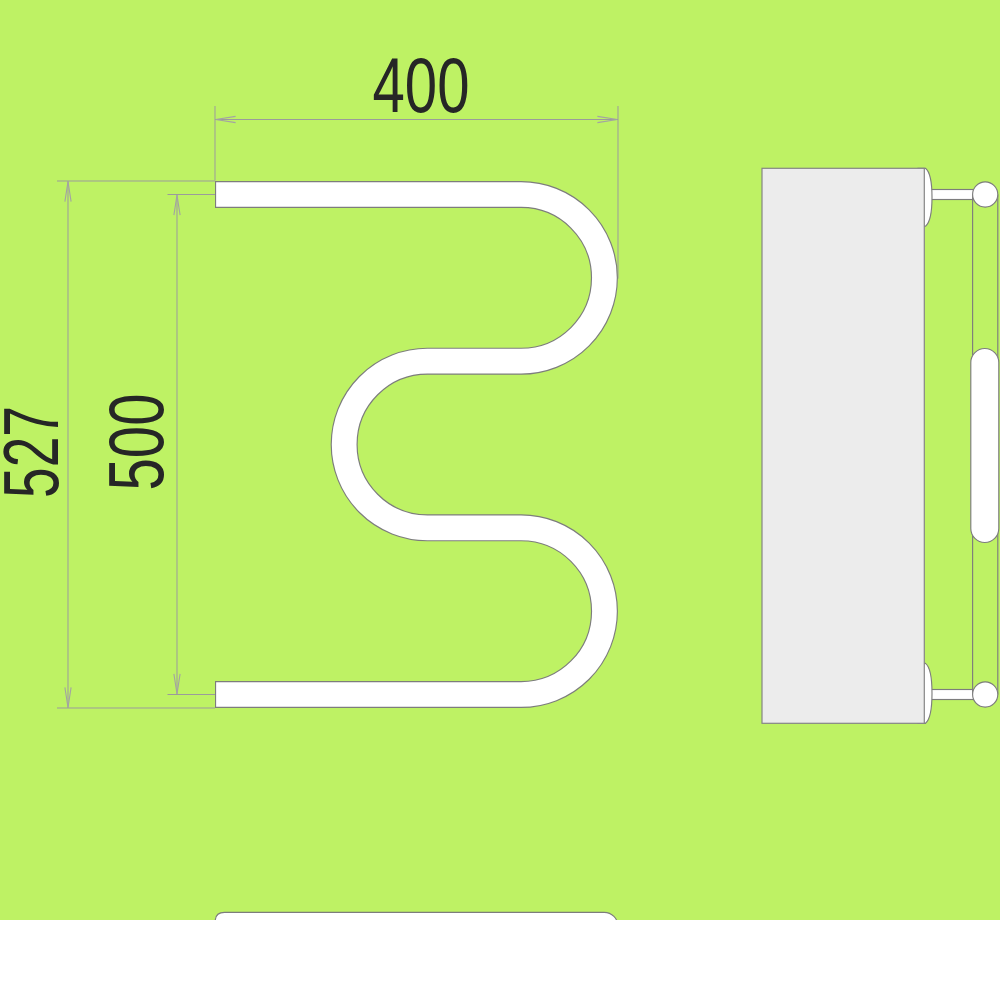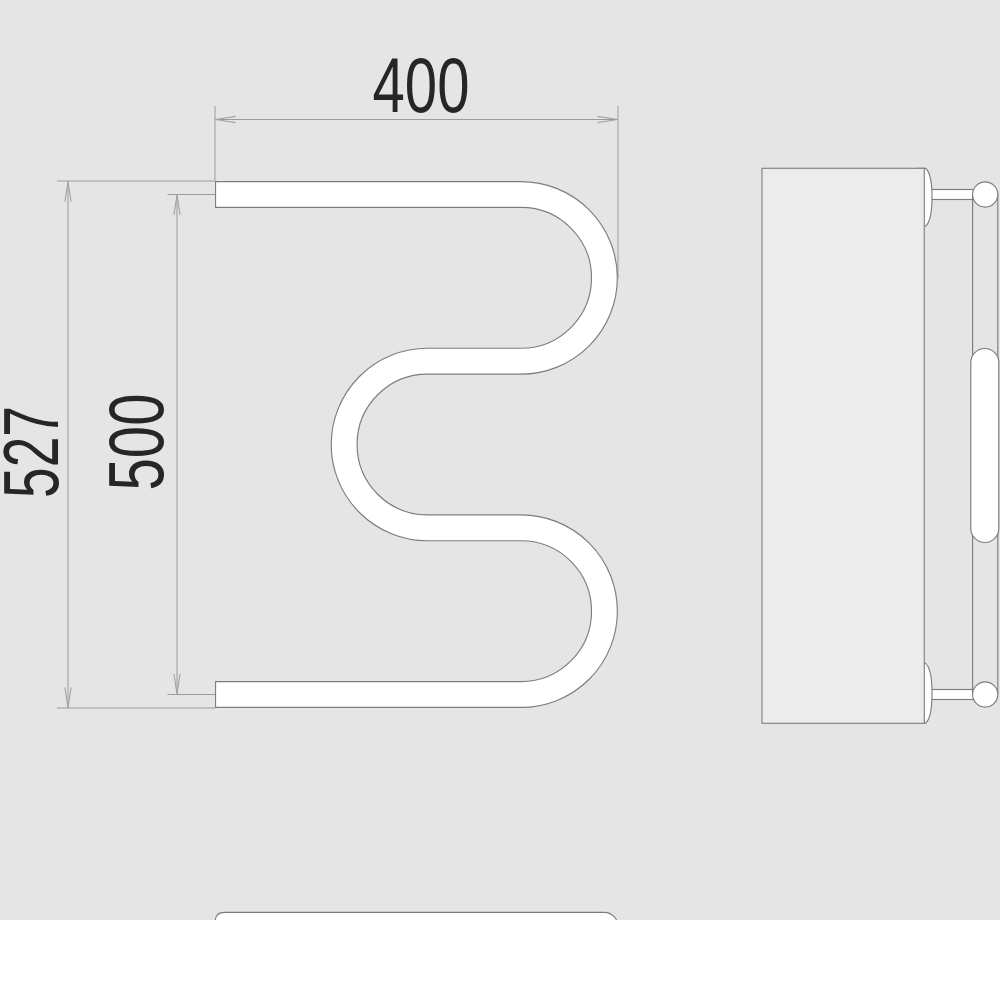--- a/index.html
+++ b/index.html
@@ -4,21 +4,21 @@
 <style>
   html, body {
     margin: 0;
     padding: 0;
     background: #ffffff;
   }
   .stage {
     position: relative;
     width: 1000px;
     height: 920px;
-    background: #e5e5e5;
+    background: #bef264;
     overflow: hidden;
   }
   svg { display: block; }
   .objline  { stroke: #7d7d7d; stroke-width: 1.15; fill: none; }
   .objfill  { stroke: #7d7d7d; stroke-width: 1.15; fill: #ffffff; }
   .panel    { stroke: #858585; stroke-width: 1.2; fill: #ececec; }
   .pipe-out { stroke: #7d7d7d; stroke-width: 27; fill: none; }
   .pipe-in  { stroke: #ffffff; stroke-width: 24.7; fill: none; }
   .dimline  { stroke: #9b9b9b; stroke-width: 1; fill: none; }
   .arrow    { stroke: #a3a3a3; stroke-width: 1.1; fill: none; }

